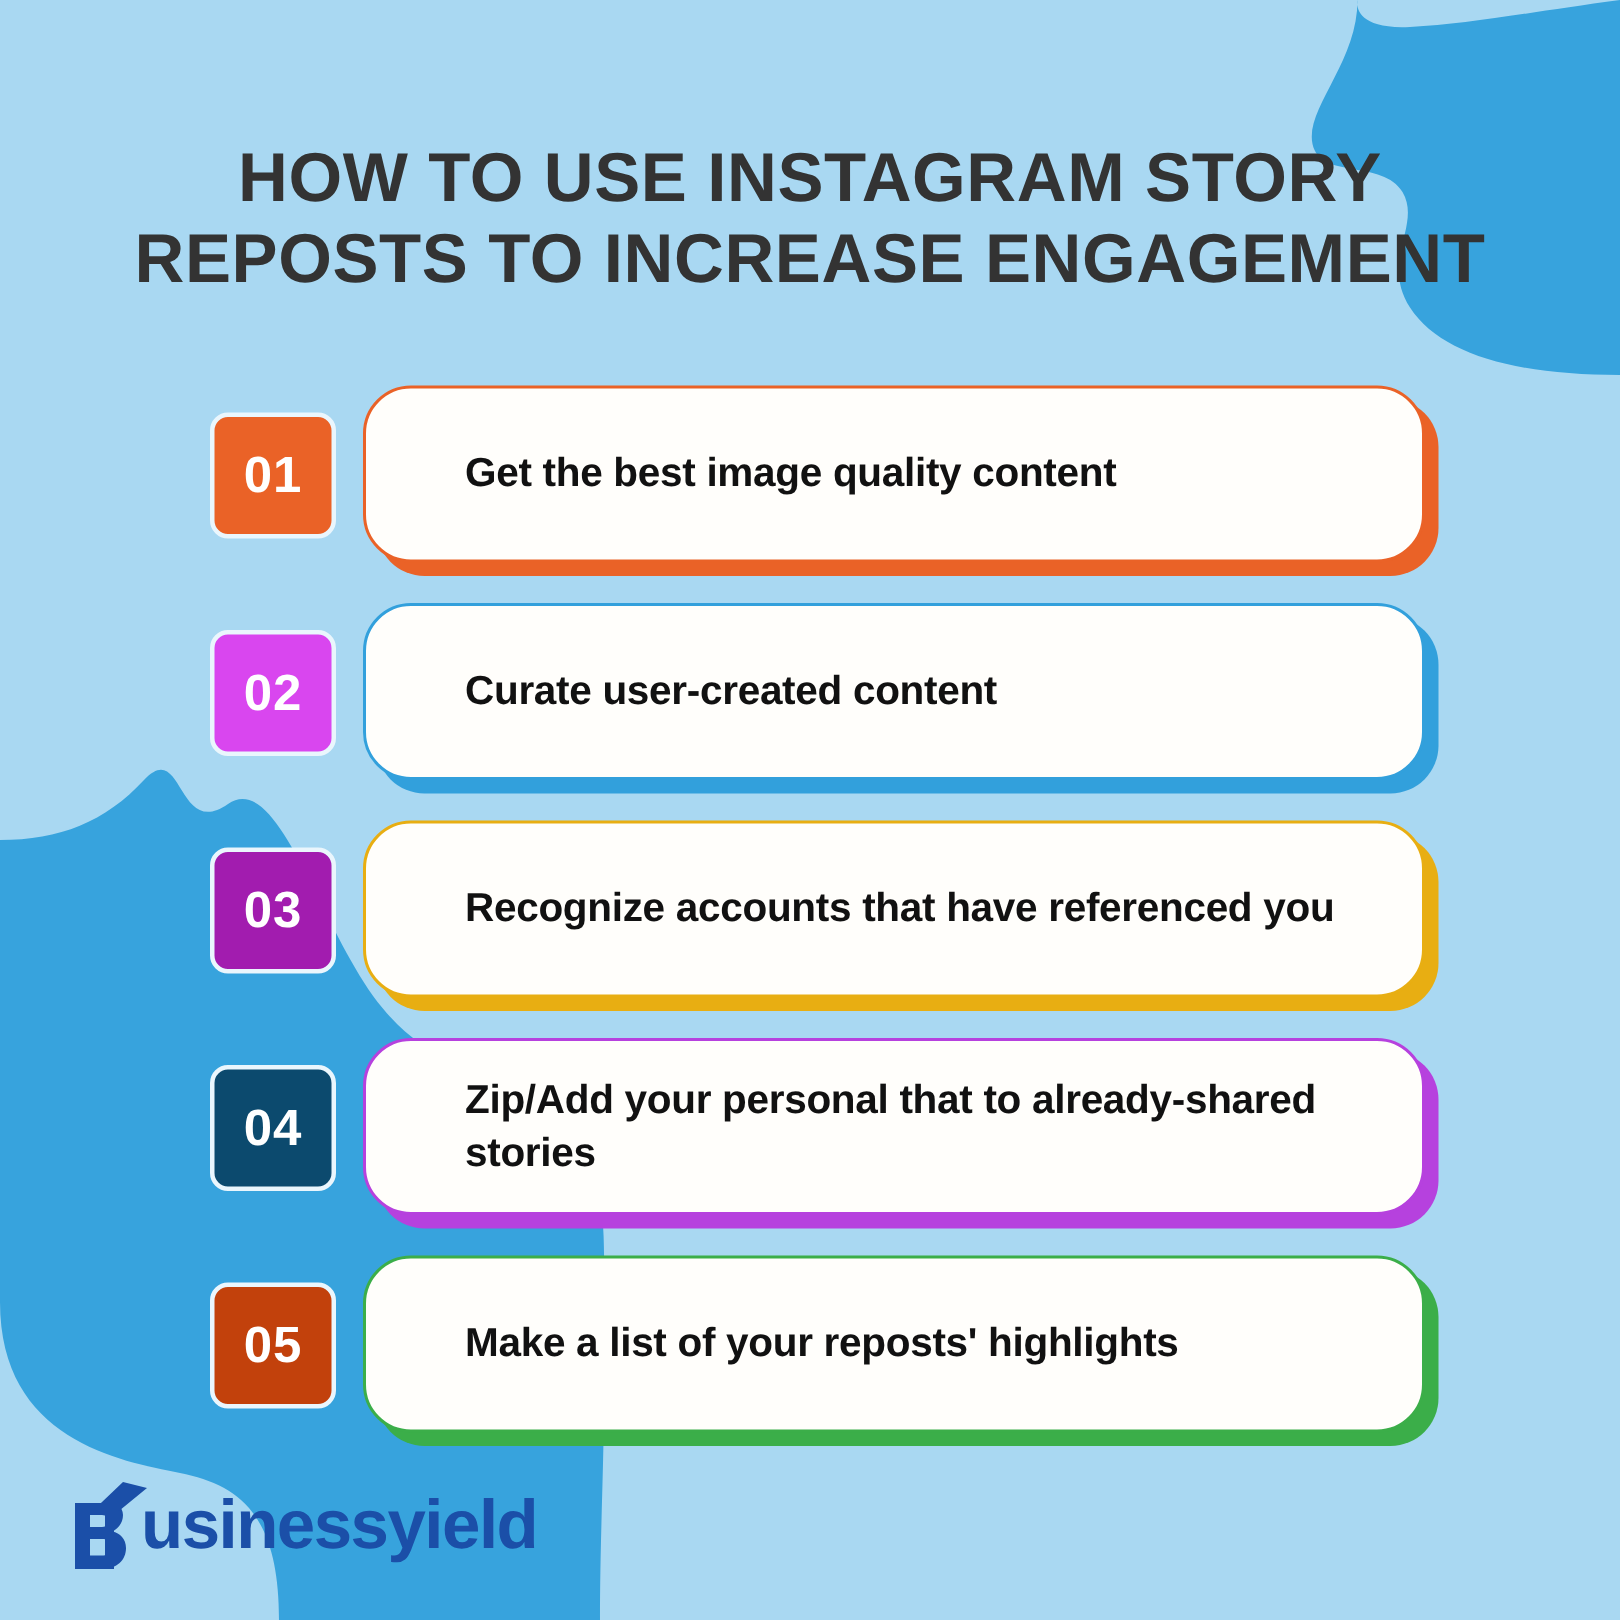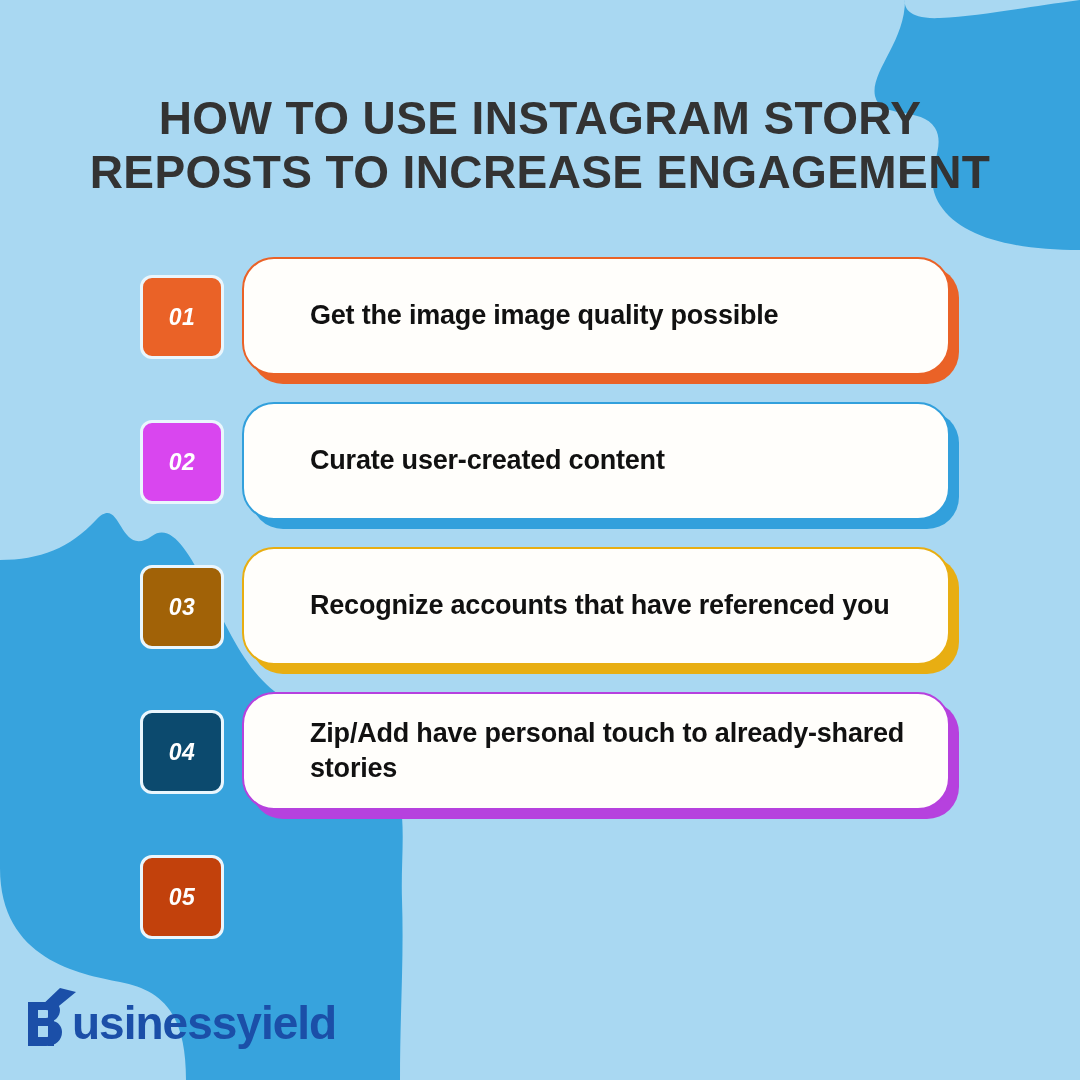--- a/index.html
+++ b/index.html
@@ -56,25 +56,24 @@
     position:relative;
     z-index:3;
     flex:0 0 auto;
     width:84px; height:84px;
     margin-top:18px;
     border-radius:12px;
     border:3px solid #eaf6fd;
     display:flex;
     align-items:center;
     justify-content:center;
-    font-size:23px;
+    font-size:34px;
     font-weight:bold;
     color:#ffffff;
     letter-spacing:0.5px;
-    font-style:italic;
   }
   .card-wrap {
     position:relative;
     flex:1 1 auto;
     margin-left:18px;
     height:118px;
   }
   .card-shadow {
     position:absolute;
     left:9px; top:9px;
@@ -97,23 +96,23 @@
     font-size:27px;
     font-weight:bold;
     line-height:1.3;
     color:#111111;
     letter-spacing:-0.2px;
   }
 
   
   .logo {
     position:absolute;
-    left:26px; bottom:32px;
-    display:flex;
-    align-items:flex-end;
+    left:48px; bottom:32px;
+    display:flex;
+    align-items:center;
     z-index:6;
   }
   .logo-mark { position:relative; width:56px; height:62px; }
   .logo-text {
     font-size:46px;
     font-weight:bold;
     color:#1b4fa8;
     letter-spacing:-1px;
     line-height:1;
     margin-left:-10px;
@@ -143,60 +142,66 @@
   </h1>
 
   <div class="steps" id="steps">
       <div class="step">
         <div class="badge" style="background:#ea6227">
           <span>01</span>
         </div>
         <div class="card-wrap">
           <div class="card-shadow" style="background:#ea6227"></div>
           <div class="card" style="border-color:#ea6227">
-            <div class="card-text">Get the image image quality possible</div>
+            <div class="card-text">Get the best image quality content</div>
           </div>
         </div>
       </div>
       <div class="step">
         <div class="badge" style="background:#d946ef">
           <span>02</span>
         </div>
         <div class="card-wrap">
           <div class="card-shadow" style="background:#32a0dc"></div>
           <div class="card" style="border-color:#32a0dc">
             <div class="card-text">Curate user-created content</div>
           </div>
         </div>
       </div>
       <div class="step">
-        <div class="badge" style="background:#a16207">
+        <div class="badge" style="background:#a21caf">
           <span>03</span>
         </div>
         <div class="card-wrap">
           <div class="card-shadow" style="background:#e8ae12"></div>
           <div class="card" style="border-color:#e8ae12">
             <div class="card-text">Recognize accounts that have referenced you</div>
           </div>
         </div>
       </div>
       <div class="step">
         <div class="badge" style="background:#0c4a6e">
           <span>04</span>
         </div>
         <div class="card-wrap">
           <div class="card-shadow" style="background:#b641de"></div>
           <div class="card" style="border-color:#b641de">
-            <div class="card-text">Zip/Add have personal touch to already-shared stories</div>
+            <div class="card-text">Zip/Add your personal that to already-shared stories</div>
           </div>
         </div>
       </div>
       <div class="step">
         <div class="badge" style="background:#c2410c">
           <span>05</span>
+        </div>
+        <div class="card-wrap">
+          <div class="card-shadow" style="background:#3bae49"></div>
+          <div class="card" style="border-color:#3bae49">
+            <div class="card-text">Make a list of your reposts' highlights</div>
+          </div>
         </div>
       </div>
     </div>
 
   <div class="logo">
     <div class="logo-mark">
       <svg viewBox="0 0 56 62" width="56" height="62">
 
         <path d="M2,16 L2,60 L20,60 C30,60 36,54 36,46 C36,40 32,36 27,35
                  C31,33 34,29 34,24 C34,18 29,16 21,16 Z

